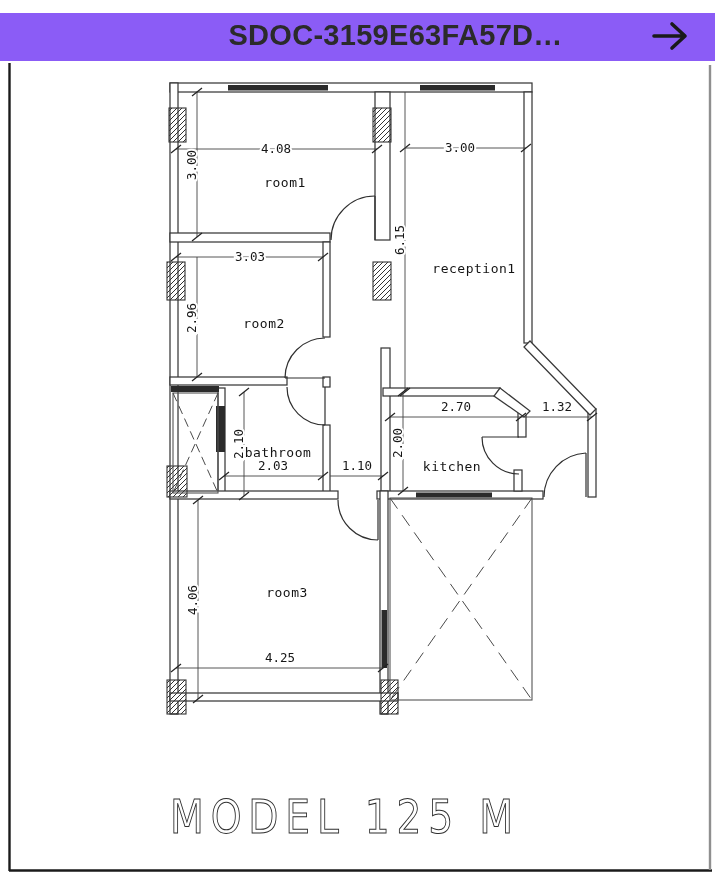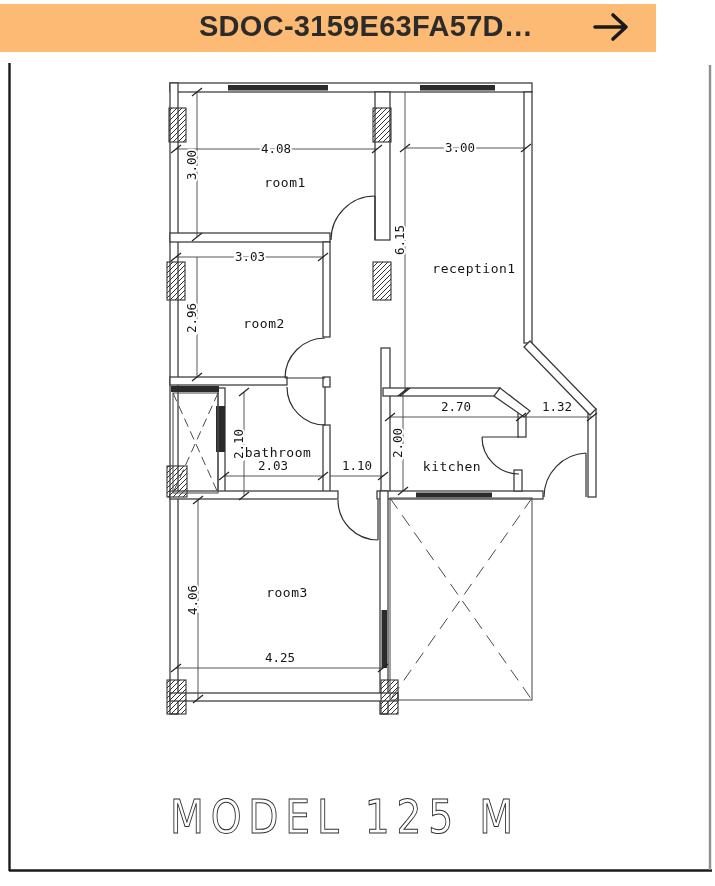--- a/index.html
+++ b/index.html
@@ -1,18 +1,18 @@
 <!DOCTYPE html>
 <html><head>
 <meta charset="utf-8">
 <style>
   html,body{margin:0;padding:0;background:#ffffff;}
   .stage{position:relative;width:715px;height:886px;background:#ffffff;overflow:hidden;
          font-family:"Liberation Sans",sans-serif;}
-  .header{position:absolute;top:4px;left:0;width:656px;height:48px;background:#fdba74;z-index:5;}
+  .header{position:absolute;top:13px;left:0;width:715px;height:48px;background:#8b5cf6;z-index:5;}
   .doc-title{position:absolute;top:6px;left:38px;right:-38px;text-align:center;
              font-size:29px;font-weight:700;color:#2b2b2b;letter-spacing:0.3px;
              white-space:nowrap;}
   .arrow-btn{position:absolute;top:4px;right:21px;width:46px;height:38px;border:none;
              background:transparent;padding:0;cursor:pointer;}
   .sheet{position:absolute;top:0;left:0;}
   
   .wall{fill:#ffffff;stroke:#383838;stroke-width:1.25;}
   .wallp{fill:#ffffff;stroke:#383838;stroke-width:1.25;}
   .pillar{fill:url(#hatch);stroke:#333333;stroke-width:1.1;}

